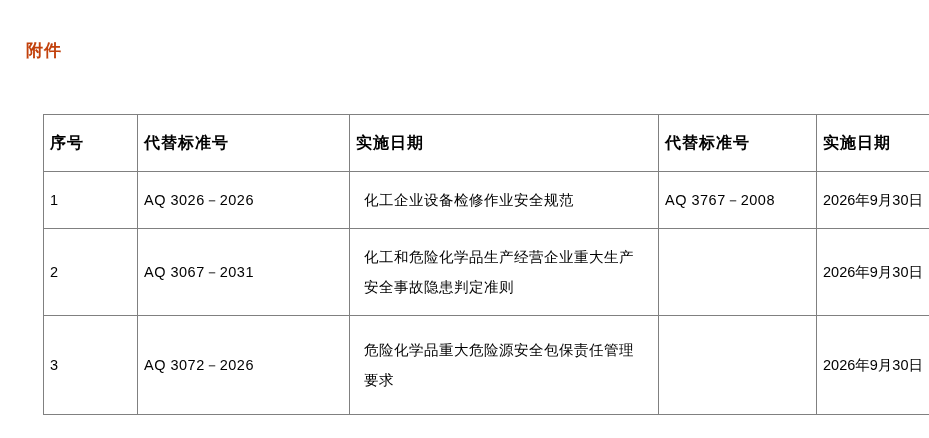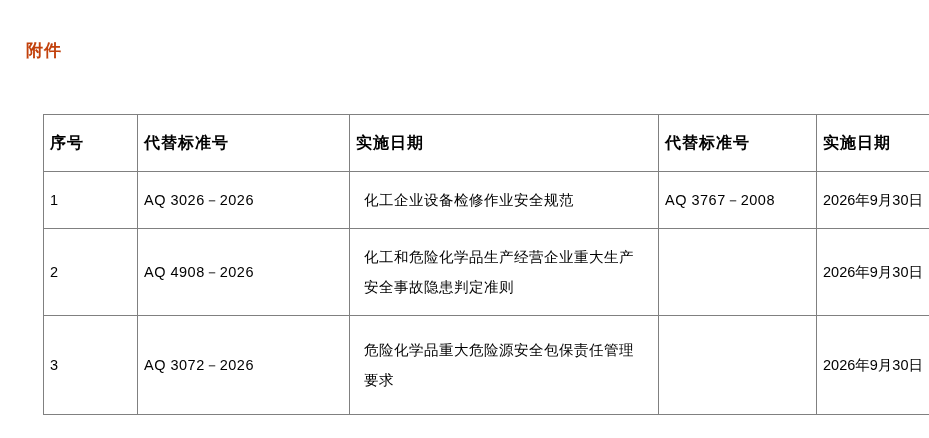--- a/index.html
+++ b/index.html
@@ -123,21 +123,21 @@
           <td class="cell-no">1</td>
           <td class="cell-code">AQ 3026－2026</td>
           <td class="cell-name">
             <span class="name-inner">化工企业设备检修作业安全规范</span>
           </td>
           <td class="cell-replace">AQ 3767－2008</td>
           <td class="cell-date">2026年9月30日</td>
         </tr>
         <tr class="row-2">
           <td class="cell-no">2</td>
-          <td class="cell-code">AQ 4908－2026</td>
+          <td class="cell-code">AQ 3067－2031</td>
           <td class="cell-name">
             <span class="name-inner">化工和危险化学品生产经营企业重大生产安全事故隐患判定准则</span>
           </td>
           <td class="cell-replace"></td>
           <td class="cell-date">2026年9月30日</td>
         </tr>
         <tr class="row-3">
           <td class="cell-no">3</td>
           <td class="cell-code">AQ 3072－2026</td>
           <td class="cell-name">

